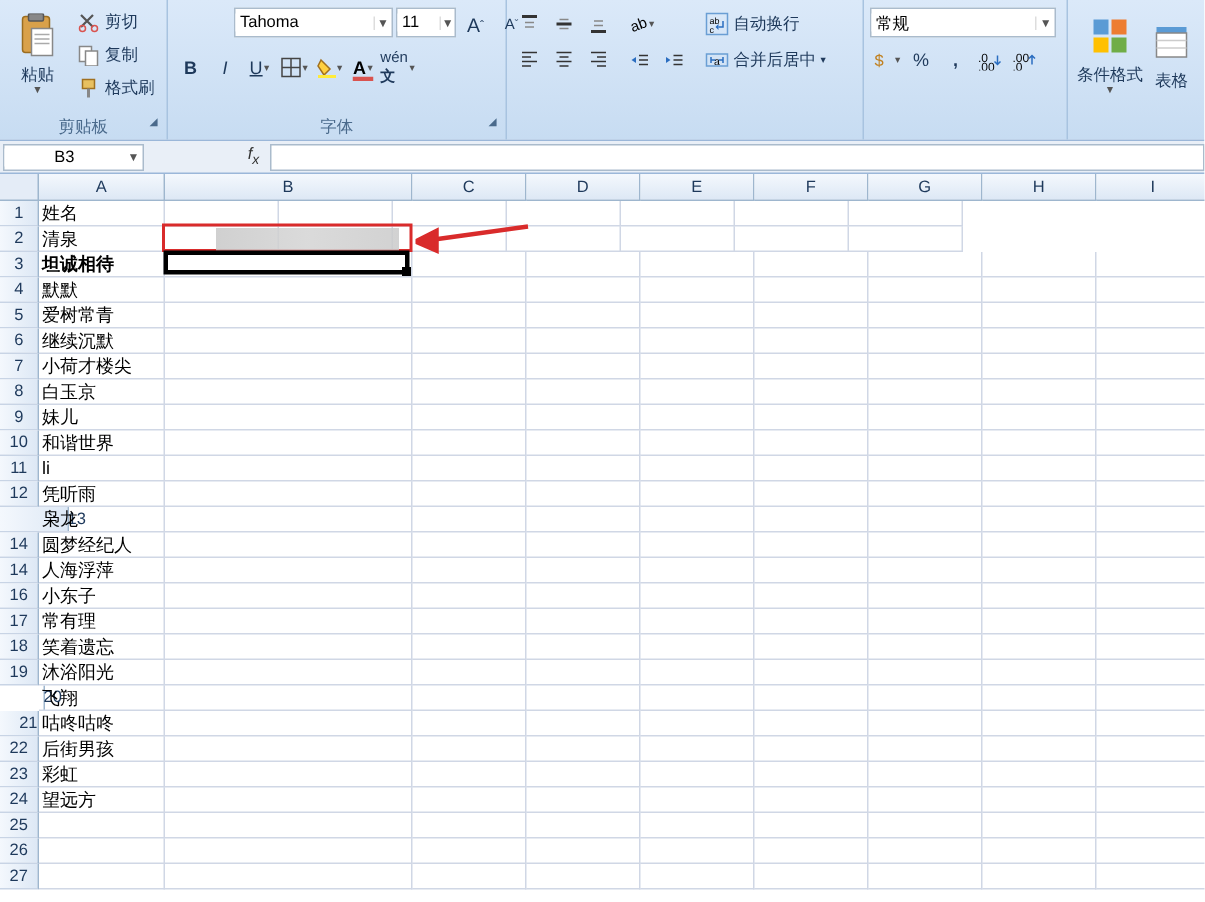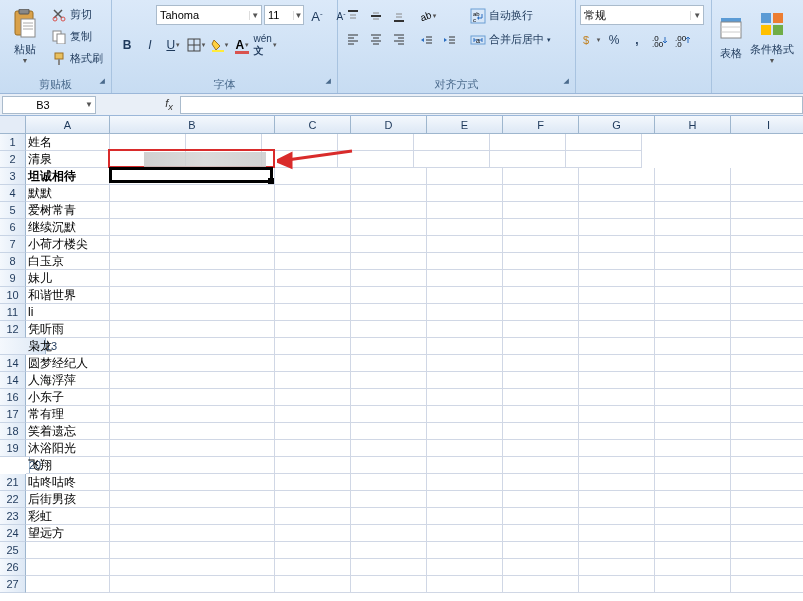--- a/index.html
+++ b/index.html
@@ -263,21 +263,20 @@
                 <path d="M4 8 L7 8 M4 6 L4 10" stroke="#2a6dc0"></path>
                 <path d="M12 8 L9 8 M12 6 L12 10" stroke="#2a6dc0"></path>
                 <text x="6" y="11" font-size="7">a</text>
               </svg>
             </span>
           <span>合并后居中</span>
           <span class="dd" style="font-size:7px">▾</span>
         </div>
       </div>
     </div>
-    <div class="ribbon-group-label">对齐方式</div>
   </div>
 
   <div class="ribbon-group" style="width:136px">
     <div class="ribbon-group-content" style="flex-direction:column;gap:4px;padding-top:3px">
       <div class="combo" style="width:124px">
         <input value="常规" style="">
         <span class="drop">▼</span>
       </div>
       <div class="btn-row">
         <div class="sq">
@@ -303,42 +302,42 @@
               <text x="0" y="14" font-size="8">.0</text>
               <path d="M13 10 L13 4 M11 6 L13 4 L15 6" stroke="#2a6dc0" fill="none"></path>
             </svg>
           </div>
       </div>
     </div>
   </div>
 
   <div class="ribbon-group" style="width:88px;border-right:none">
     <div class="ribbon-group-content">
+      <div class="big-btn" style="width:50px">
+        <div class="icon-box">
+            <svg width="26" height="26">
+              <rect x="2" y="2" width="10" height="10" fill="#5b9bd5"></rect>
+              <rect x="14" y="2" width="10" height="10" fill="#ed7d31"></rect>
+              <rect x="2" y="14" width="10" height="10" fill="#ffc000"></rect>
+              <rect x="14" y="14" width="10" height="10" fill="#70ad47"></rect>
+            </svg>
+          </div>
+        <span>条件格式</span>
+        <span style="font-size:7px;color:#555">▼</span>
+      </div>
       <div class="big-btn" style="width:30px">
         <div class="icon-box">
             <svg width="22" height="22">
               <rect x="1" y="1" width="20" height="4" fill="#5b9bd5"></rect>
               <rect x="1" y="5" width="20" height="16" fill="#fff" stroke="#888"></rect>
               <line x1="1" y1="10" x2="21" y2="10" stroke="#ccc"></line>
               <line x1="1" y1="15" x2="21" y2="15" stroke="#ccc"></line>
             </svg>
           </div>
         <span>表格</span>
-      </div>
-      <div class="big-btn" style="width:50px">
-        <div class="icon-box">
-            <svg width="26" height="26">
-              <rect x="2" y="2" width="10" height="10" fill="#5b9bd5"></rect>
-              <rect x="14" y="2" width="10" height="10" fill="#ed7d31"></rect>
-              <rect x="2" y="14" width="10" height="10" fill="#ffc000"></rect>
-              <rect x="14" y="14" width="10" height="10" fill="#70ad47"></rect>
-            </svg>
-          </div>
-        <span>条件格式</span>
-        <span style="font-size:7px;color:#555">▼</span>
       </div>
     </div>
   </div>
 
 </div>
 
 <div class="formula-bar">
   <div class="name-box">
     <input value="B3" style="">
     <span class="drop">▼</span>
@@ -375,21 +374,21 @@
       <div class="row-h" style="height: 17px; line-height: 17px;">11</div>
       <div class="row-h" style="height: 17px; line-height: 17px;">12</div>
       <div class="row-h" style="height: 17px; line-height: 17px; padding-left: 45px;">13</div>
       <div class="row-h" style="height: 17px; line-height: 17px;">14</div>
       <div class="row-h" style="height: 17px; line-height: 17px;">14</div>
       <div class="row-h" style="height: 17px; line-height: 17px;">16</div>
       <div class="row-h" style="height: 17px; line-height: 17px;">17</div>
       <div class="row-h" style="height: 17px; line-height: 17px;">18</div>
       <div class="row-h" style="height: 17px; line-height: 17px;">19</div>
       <div class="row-h" style="height: 17px; line-height: 17px; margin-left: 29px;">20</div>
-      <div class="row-h" style="height: 17px; line-height: 17px;">21</div>
+      <div class="row-h" style="height: 17px; line-height: 17px; text-align: right;">21</div>
       <div class="row-h" style="height: 17px; line-height: 17px;">22</div>
       <div class="row-h" style="height: 17px; line-height: 17px;">23</div>
       <div class="row-h" style="height: 17px; line-height: 17px;">24</div>
       <div class="row-h" style="height: 17px; line-height: 17px;">25</div>
       <div class="row-h" style="height: 17px; line-height: 17px;">26</div>
       <div class="row-h" style="height: 17px; line-height: 17px;">27</div>
     </div>
   <div class="grid" id="grid">
       <div class="grid-row">
         <div class="cell" style="width: 84px; height: 17px;">姓名</div>

